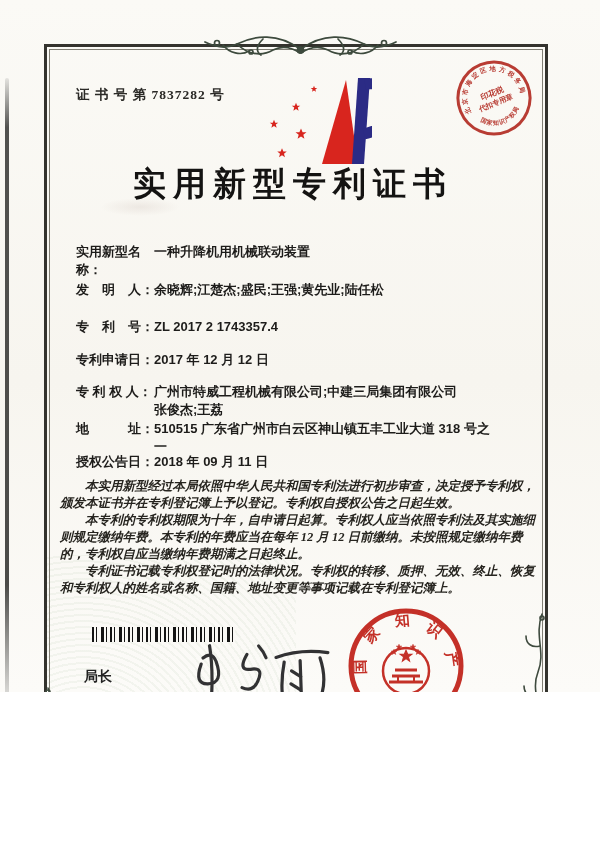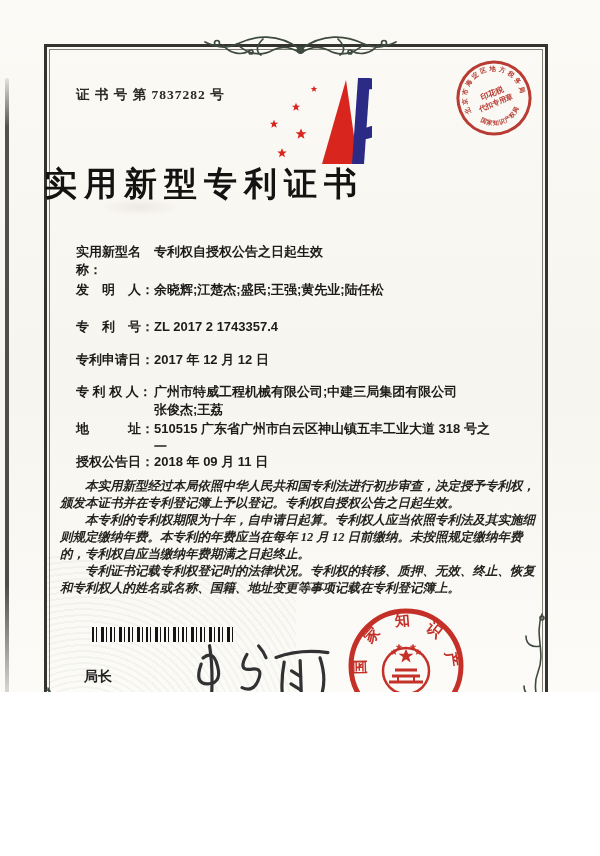--- a/index.html
+++ b/index.html
@@ -11,21 +11,21 @@
   .spine{position:absolute;left:5px;top:78px;width:4px;height:618px;border-radius:2px;
     background:linear-gradient(180deg,rgba(40,40,38,.1),rgba(40,40,38,.8) 8%,rgba(45,45,42,.85) 82%,rgba(40,40,38,.15));}
   .guilloche{position:absolute;left:46px;top:555px;width:250px;height:216px;pointer-events:none;
     background:repeating-radial-gradient(circle at 15% 95%,rgba(110,150,100,.12) 0 2px,rgba(0,0,0,0) 2px 6px);
     opacity:.55;}
   .frame{position:absolute;left:44px;top:44px;width:498px;height:729px;border:3px solid #34332e;}
   .frame-inner{position:absolute;inset:2px;border:1px solid #807e74;}
   .cert-no{position:absolute;left:76px;top:86px;font-family:"Liberation Serif",serif;
     font-weight:bold;font-size:13.5px;letter-spacing:1px;color:#2a2926;}
   .logo{position:absolute;left:252px;top:76px;width:120px;height:94px;}
-  .title{position:absolute;left:44px;top:162px;width:498px;
+  .title{position:absolute;left:44px;top:162px;width:498px;text-align:center;
     font-family:"Liberation Serif",serif;font-weight:bold;font-size:33px;letter-spacing:7px;color:#141312;}
   .field-row{position:absolute;left:76px;font-size:13px;font-weight:bold;color:#1d1c1a;line-height:18px;}
   .field-label{display:inline-block;width:78px;vertical-align:top;letter-spacing:0;}
   .field-value{display:inline-block;vertical-align:top;max-width:370px;}
   .field-value .v2{display:block;}
   .grant-left{position:absolute;left:76px;top:453px;font-size:13px;font-weight:bold;}
   .grant-right{position:absolute;left:300px;top:453px;font-size:13px;font-weight:bold;}
   .grant-left .field-label{width:78px;}
   .body-text{position:absolute;left:60px;top:478px;width:478px;
     font-family:"Liberation Serif",serif;font-style:italic;font-weight:600;
@@ -146,21 +146,21 @@
         <textPath href="#taxBot" startOffset="1" textLength="46">国家知识产权局</textPath>
       </text>
       <text x="45" y="42.5" font-size="8" font-weight="bold" text-anchor="middle">印花税</text>
       <text x="45" y="52.5" font-size="7.2" font-weight="bold" text-anchor="middle">代扣专用章</text>
     </g>
   </svg>
 
   <div class="title">实用新型专利证书</div>
 
   <div class="field-row" style="top:243px">
-    <span class="field-label">实用新型名称：</span><span class="field-value">专利权自授权公告之日起生效</span>
+    <span class="field-label">实用新型名称：</span><span class="field-value">一种升降机用机械联动装置</span>
   </div>
   <div class="field-row" style="top:281px">
     <span class="field-label">发　明　人：</span><span class="field-value">余晓辉;江楚杰;盛民;王强;黄先业;陆任松</span>
   </div>
   <div class="field-row" style="top:318px">
     <span class="field-label">专　利　号：</span><span class="field-value">ZL 2017 2 1743357.4</span>
   </div>
   <div class="field-row" style="top:351px">
     <span class="field-label">专利申请日：</span><span class="field-value">2017 年 12 月 12 日</span>
   </div>

